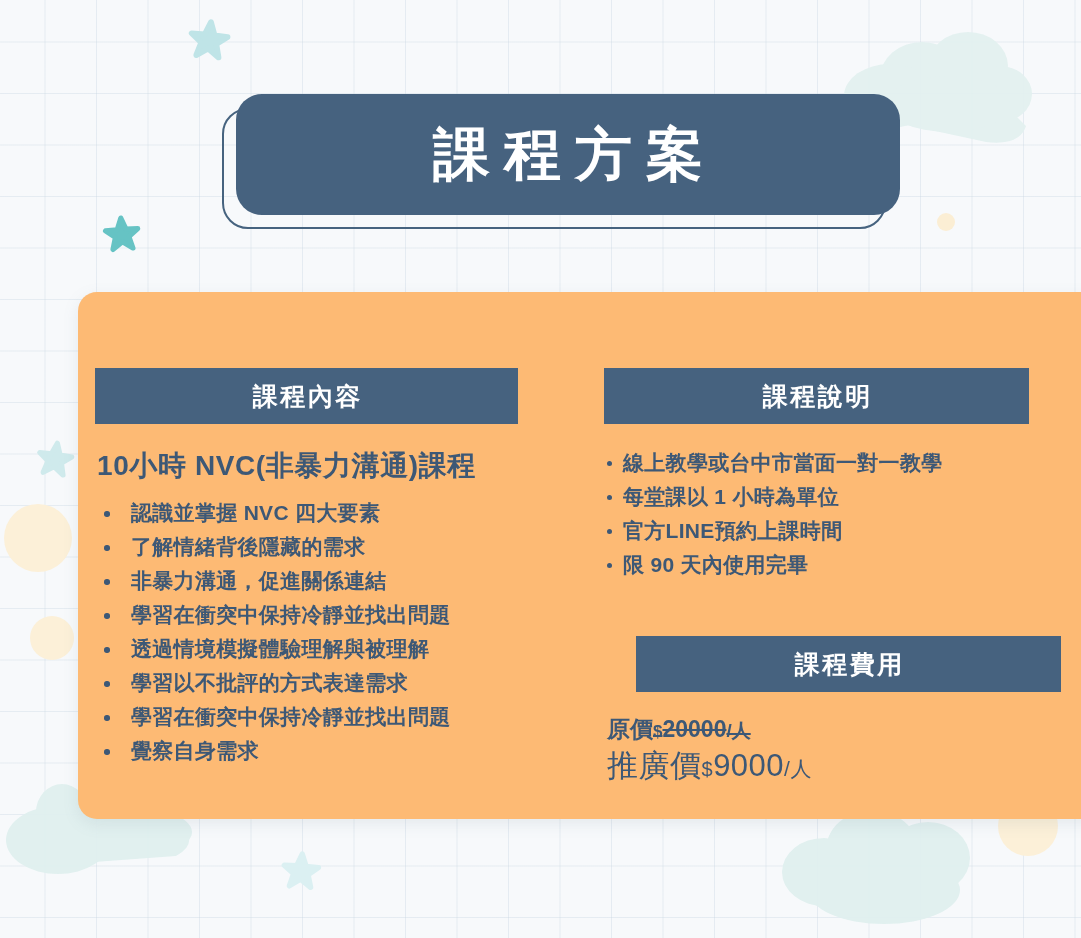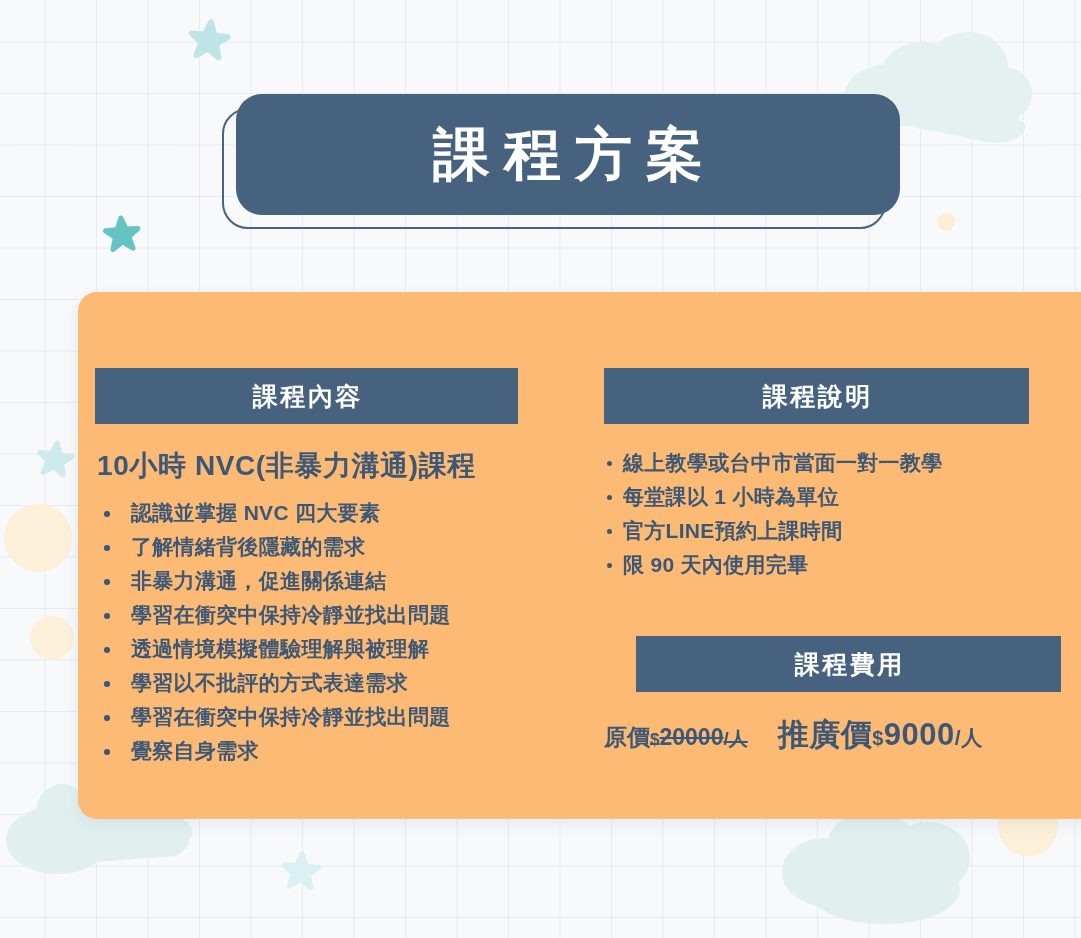--- a/index.html
+++ b/index.html
@@ -172,39 +172,40 @@
     height: 5px;
     border-radius: 50%;
     background: #3d5876;
   }
 
   #fee-block { margin-top: 54px; }
   #price-row {
     margin-top: 22px;
     display: flex;
     align-items: baseline;
-    justify-content: flex-start;
+    justify-content: center;
     color: #3d5876;
     white-space: nowrap;
+    flex-direction: column;
   }
   #original-price {
     font-size: 23px;
     font-weight: 700;
     letter-spacing: 0px;
   }
   #original-price .strike {
     text-decoration: line-through;
     text-decoration-thickness: 2.4px;
   }
   #original-price .unit { font-size: 19px; }
   #original-price .cur  { font-size: 17px; }
   #promo-price {
-    margin-left: 30px;
+    margin-left: 3px;
     font-size: 31px;
-    font-weight: 700;
+    font-weight: 400;
     letter-spacing: 0.5px;
   }
   #promo-price .cur  { font-size: 20px; }
   #promo-price .unit { font-size: 21px; }
 </style>
 </head>
 <body>
 
 <div id="bg-grid"></div>
 

